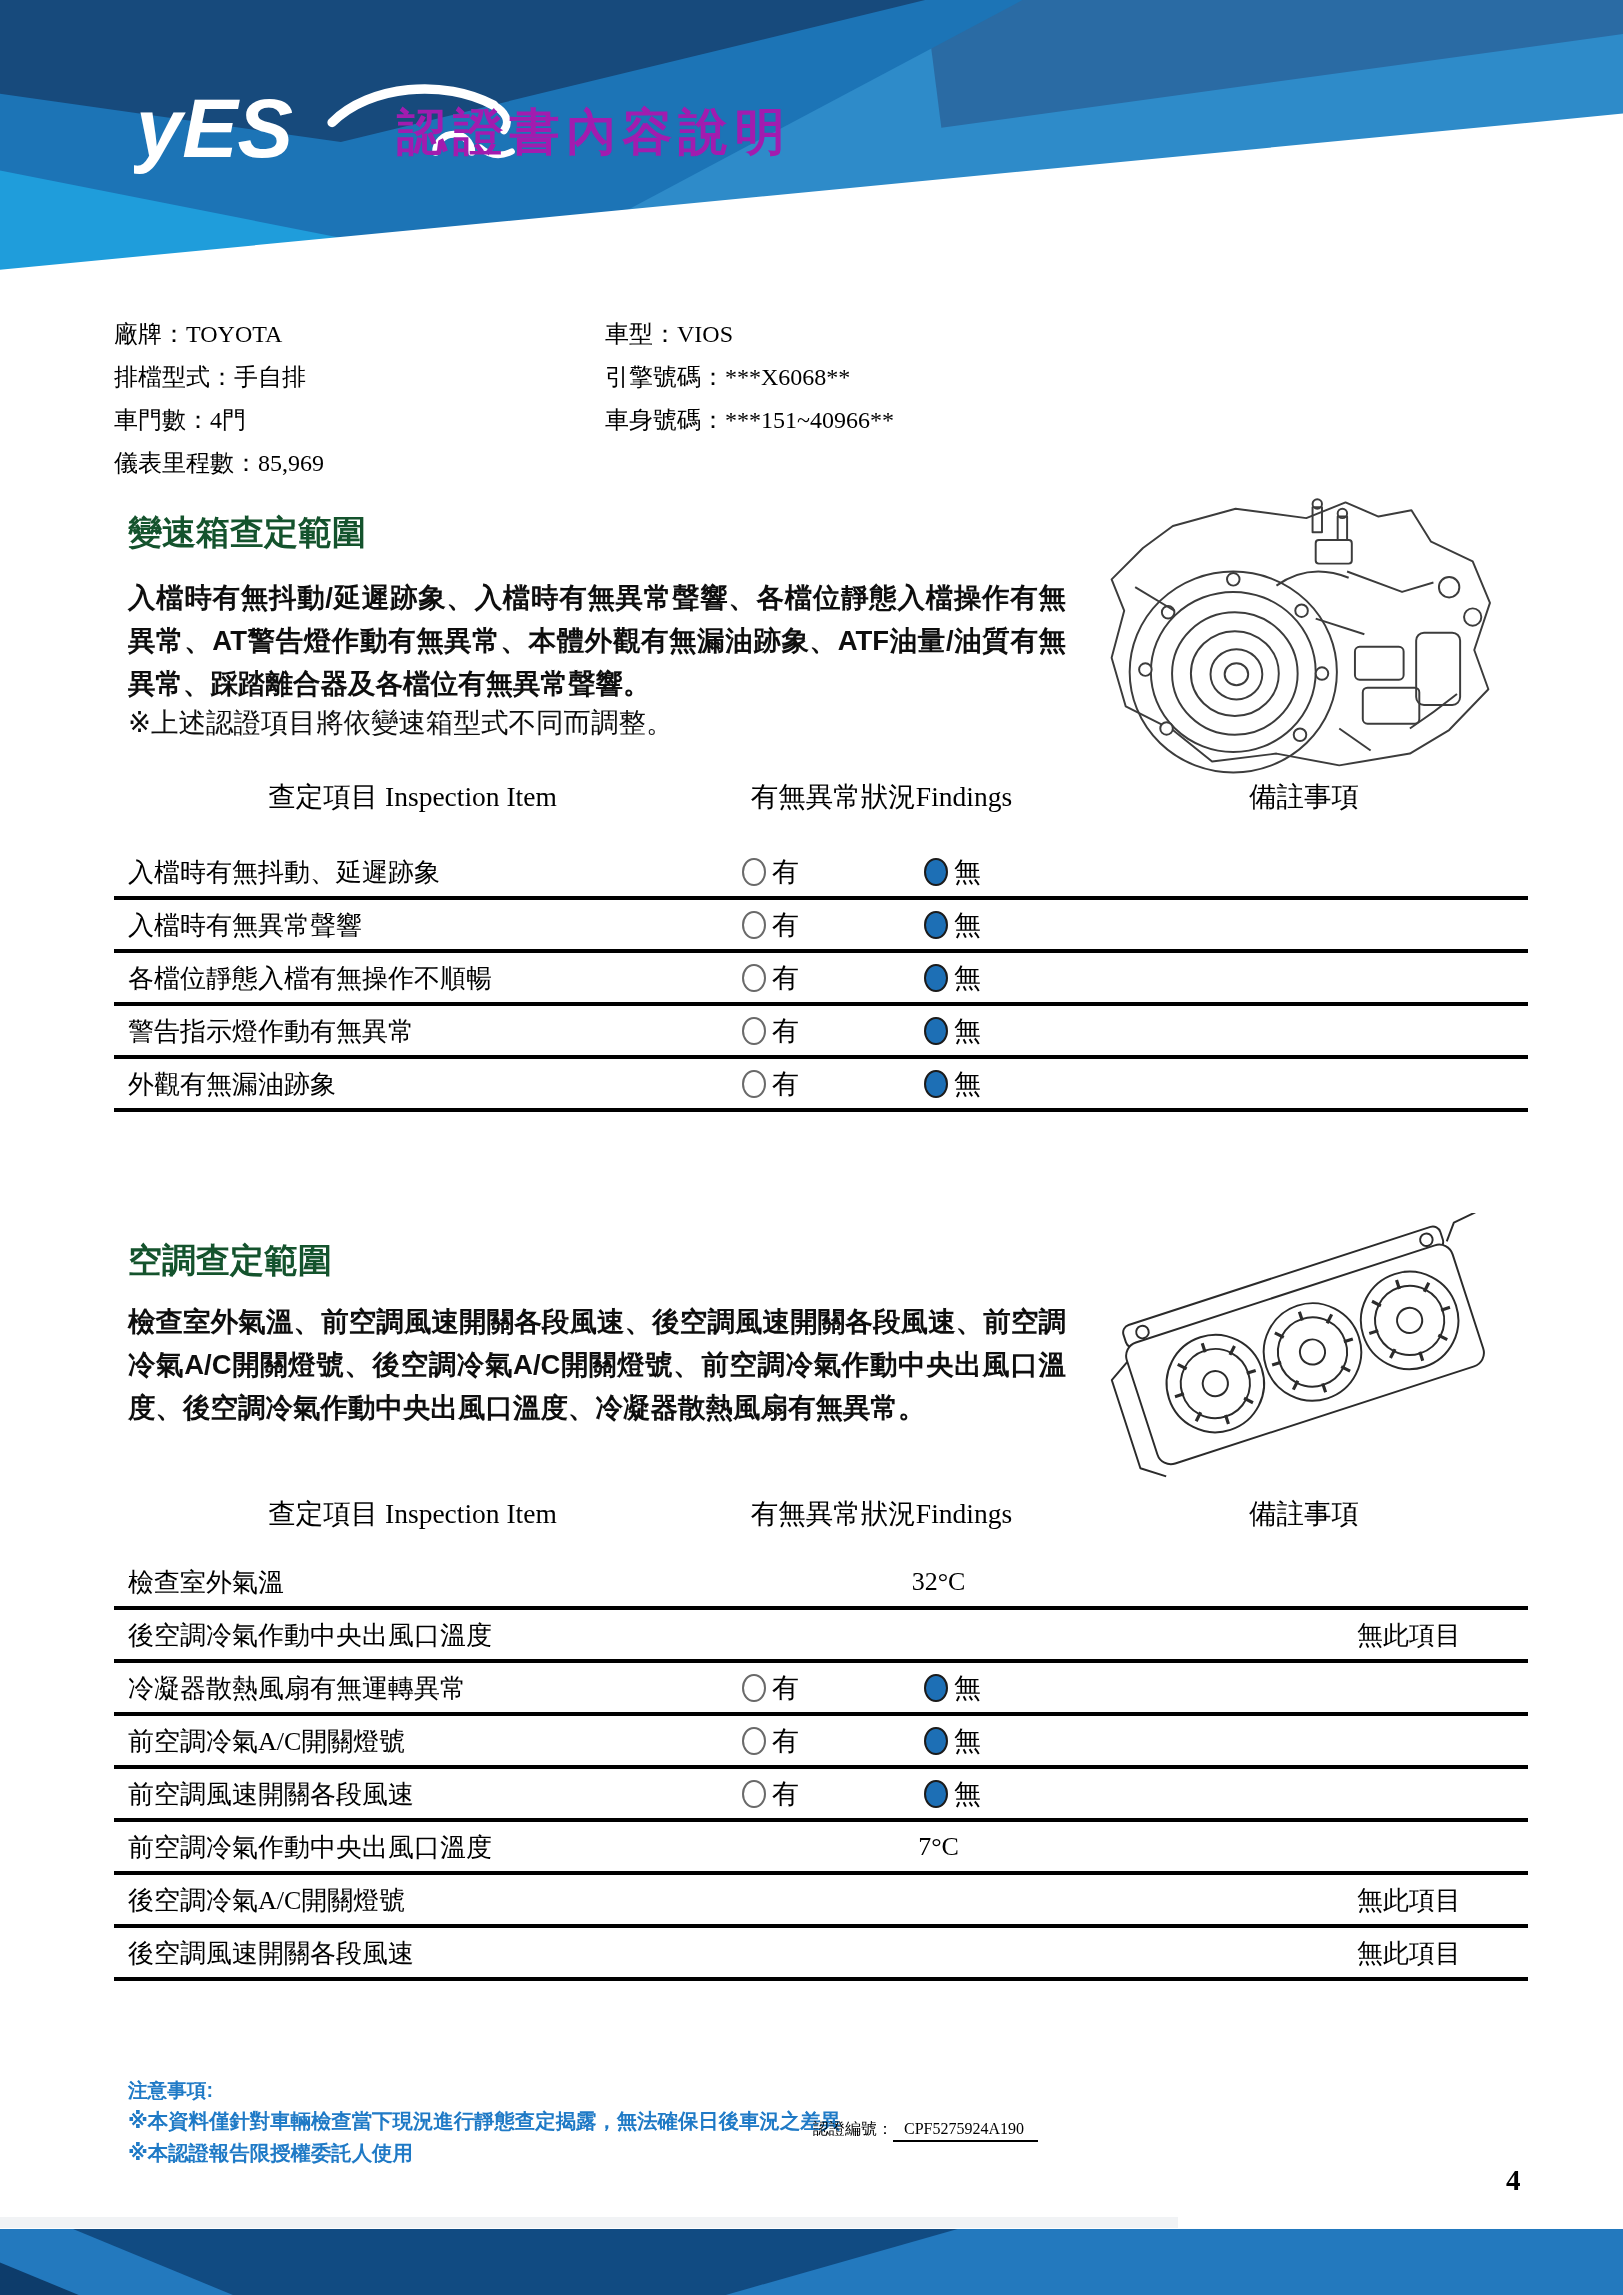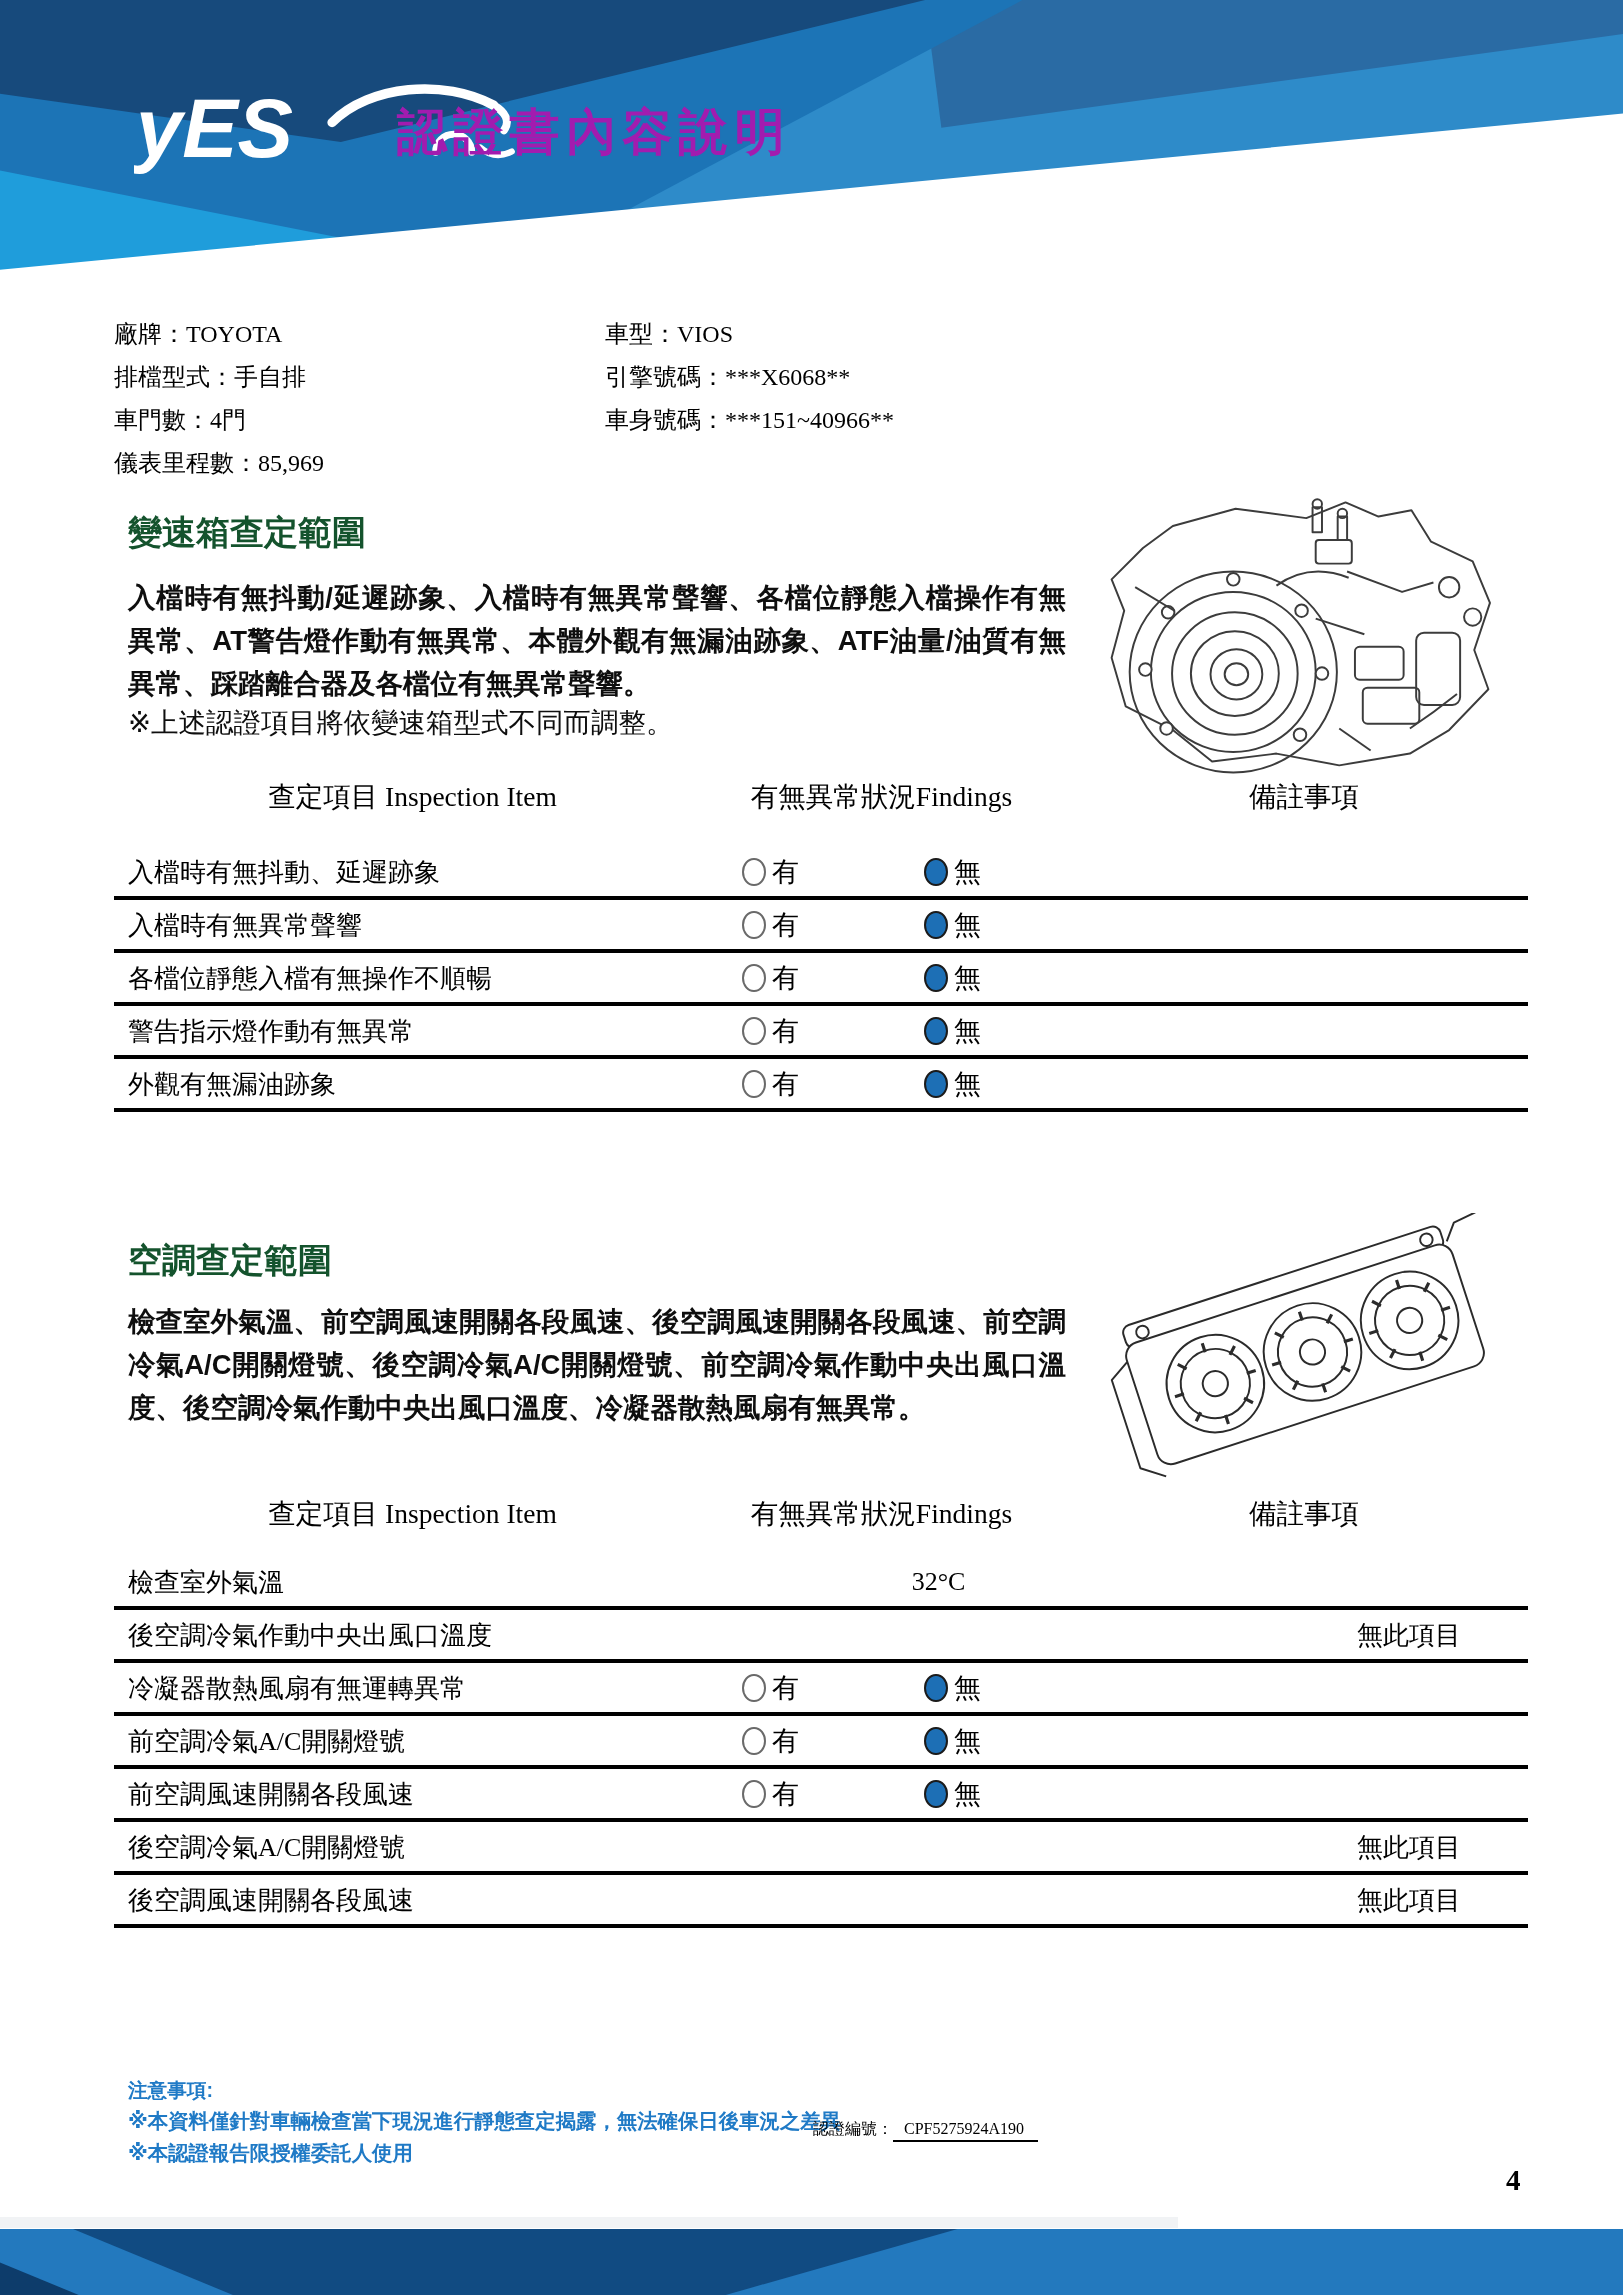--- a/index.html
+++ b/index.html
@@ -272,20 +272,24 @@
       <span class="opt yes">
           <span class="rc"></span>
           <span class="rlbl">有</span>
         </span>
       <span class="opt no">
           <span class="rc sel"></span>
           <span class="rlbl">無</span>
         </span>
     </div>
     <div class="trow">
+      <span class="item">前空調冷氣作動中央出風口溫度</span>
+      <span class="ftext">7°C</span>
+    </div>
+    <div class="trow">
       <span class="item">後空調冷氣A/C開關燈號</span>
       <span class="remark">無此項目</span>
     </div>
     <div class="trow">
       <span class="item">後空調風速開關各段風速</span>
       <span class="remark">無此項目</span>
     </div>
   </div>
 
   <div class="notice-title">注意事項:</div>

